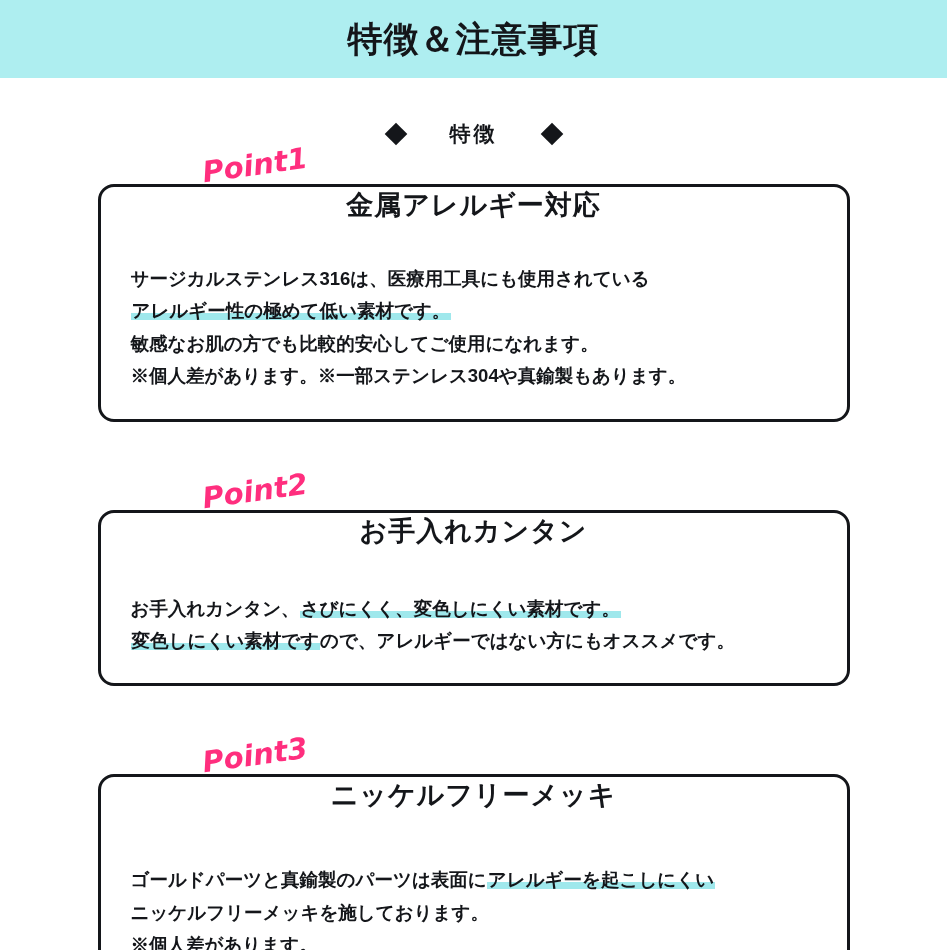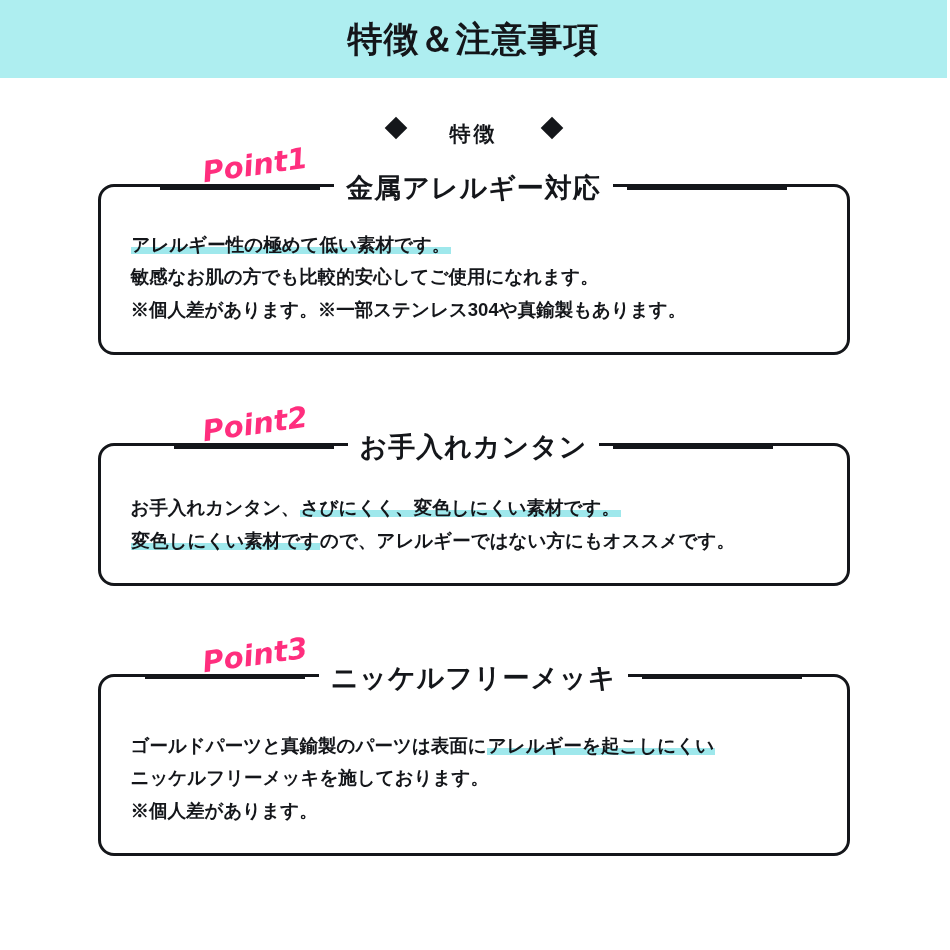--- a/index.html
+++ b/index.html
@@ -34,20 +34,21 @@
     font-size: 35px;
     font-weight: bold;
     letter-spacing: 1px;
     color: #14161a;
   }
 
   
   .section-heading {
     margin-top: 42px;
     display: flex;
+    align-items: center;
     justify-content: center;
     gap: 46px;
   }
   .diamond {
     width: 16px;
     height: 16px;
     background: #14161a;
     transform: rotate(45deg);
   }
   .section-heading-label {
@@ -94,20 +95,21 @@
   }
 
   .card-title-row {
     position: relative;
     top: -17px;
     display: flex;
     align-items: center;
     justify-content: center;
     gap: 14px;
     padding: 0 26px;
+    flex-direction: column;
   }
   .rule {
     flex: 1 1 auto;
     height: 3px;
     background: #14161a;
     max-width: 160px;
   }
   .card-title {
     background: #ffffff;
     padding: 0 12px;
@@ -159,20 +161,23 @@
     <div class="point-block">
       <div class="point-badge">Point1</div>
       <div class="point-card card-1">
         <div class="card-title-row">
           <span class="rule"></span>
           <span class="card-title">金属アレルギー対応</span>
           <span class="rule"></span>
         </div>
         <div class="card-body">
           <div class="card-line">
+            <span>サージカルステンレス316は、医療用工具にも使用されている</span>
+          </div>
+          <div class="card-line">
             <span class="hl">アレルギー性の極めて低い素材です。</span>
           </div>
           <div class="card-line">
             <span>敏感なお肌の方でも比較的安心してご使用になれます。</span>
           </div>
           <div class="card-line">
             <span>※個人差があります。※一部ステンレス304や真鍮製もあります。</span>
           </div>
         </div>
       </div>

